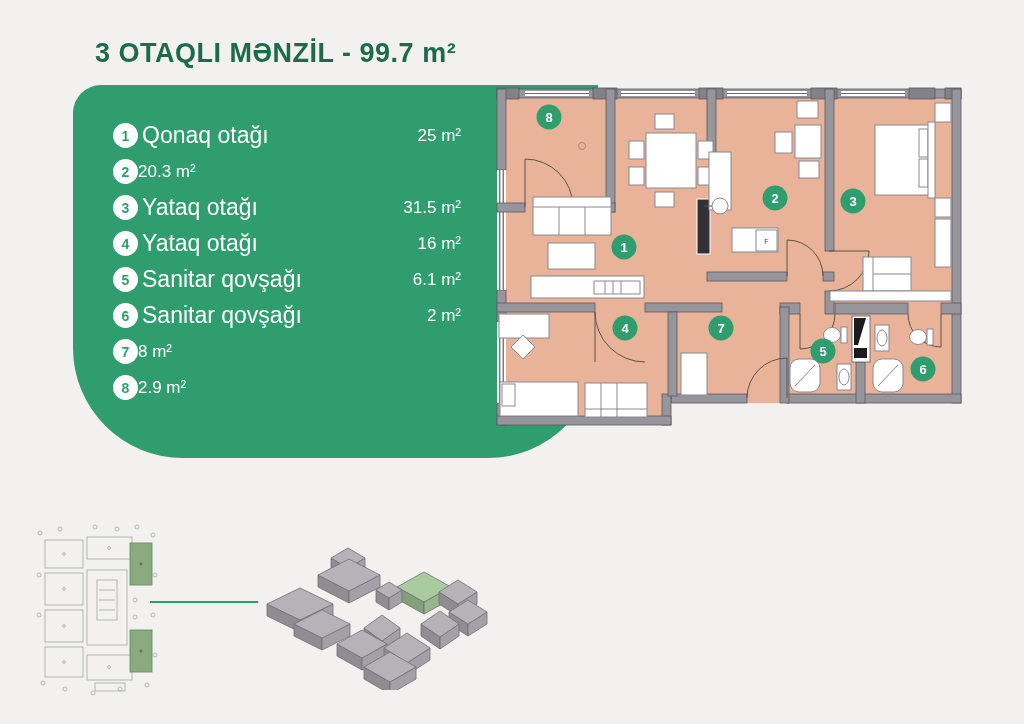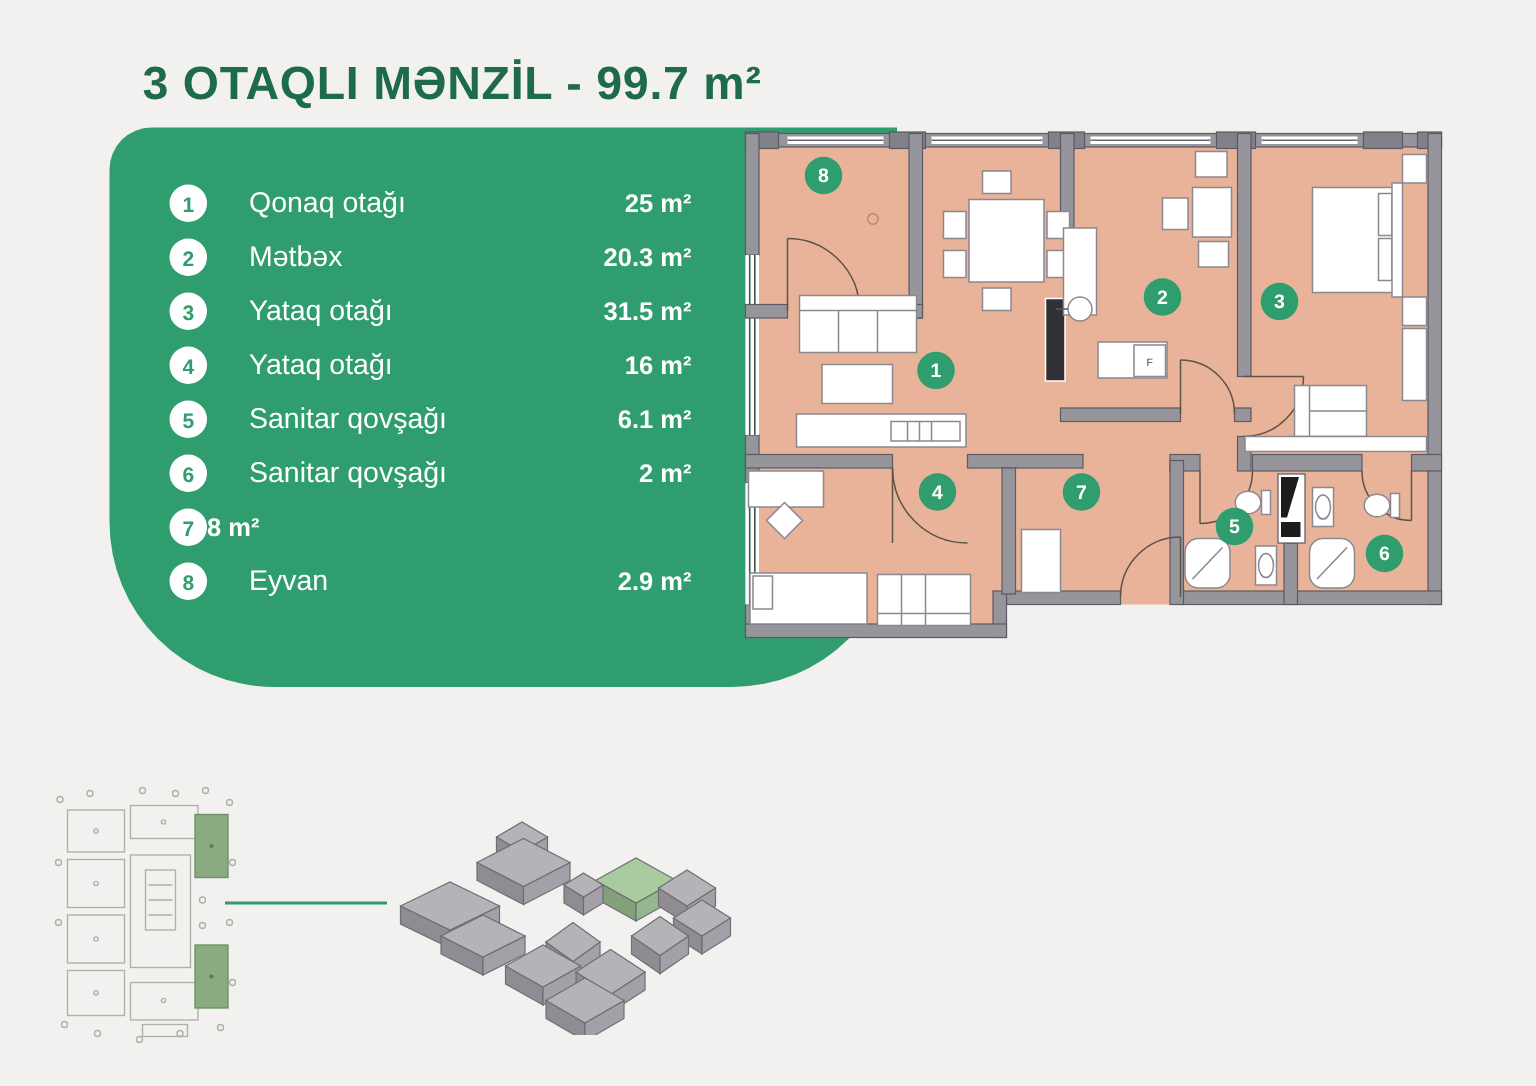--- a/index.html
+++ b/index.html
@@ -1,29 +1,29 @@
 <!DOCTYPE html>
 <html><head>
 <meta charset="utf-8">
 <style>
   html,body{margin:0;padding:0;}
   .stage{position:relative;width:1024px;height:724px;background:#f2f1ef;overflow:hidden;
          font-family:"Liberation Sans",sans-serif;}
   .page-title{position:absolute;left:95px;top:38px;margin:0;
 nt    font-family:"DejaVu Serif","Liberation Serif",serif;
-    font-size:31px;font-weight:700;color:#1e6b4c;letter-spacing:.5px;}
+    font-size:27px;font-weight:700;color:#1e6b4c;letter-spacing:.5px;}
   .legend-panel{position:absolute;left:73px;top:85px;width:525px;height:373px;
     background:#2f9d6e;border-radius:28px 0 110px 110px;}
   .legend-list{position:absolute;left:40px;top:38px;width:348px;}
   .legend-row{display:flex;align-items:center;height:25px;margin-bottom:11px;}
   .num-badge{width:25px;height:25px;border-radius:50%;background:#ffffff;flex:0 0 25px;
     display:flex;align-items:center;justify-content:center;
     color:#2f9d6e;font-weight:700;font-size:14px;}
-  .room-label{margin-left:28px;color:#ffffff;font-size:19px;flex:1;}
-  .room-area{color:#ffffff;font-size:17px;font-weight:700;white-space:nowrap;}
+  .room-label{margin-left:4px;color:#ffffff;font-size:23px;flex:1;}
+  .room-area{color:#ffffff;font-size:17px;font-weight:400;white-space:nowrap;}
   .plan-svg{position:absolute;left:485px;top:85px;}
   .site-svg{position:absolute;left:35px;top:515px;}
   .connector{position:absolute;left:150px;top:601px;width:108px;height:2px;background:#2f9d6e;}
   .massing-svg{position:absolute;left:260px;top:540px;}
   .wall{fill:#97959c;stroke:#5b5961;stroke-width:.8;}
   .pillar{fill:#828089;stroke:#5b5961;stroke-width:.8;}
   .furn{fill:#ffffff;stroke:#8a8890;stroke-width:1;}
   .arc{fill:none;stroke:#5b5448;stroke-width:1;}
   .winline{stroke:#3f5a4d;stroke-width:1.1;}
   .badge-txt{font-family:"Liberation Sans",sans-serif;font-size:13px;font-weight:700;
@@ -46,21 +46,20 @@
 
   <div class="legend-panel">
     <div class="legend-list">
       <div class="legend-row">
         <span class="num-badge">1</span>
         <span class="room-label">Qonaq otağı</span>
         <span class="room-area">25 m²</span>
       </div>
       <div class="legend-row">
         <span class="num-badge">2</span>
-        <span class="room-label">Mətbəx</span>
         <span class="room-area">20.3 m²</span>
       </div>
       <div class="legend-row">
         <span class="num-badge">3</span>
         <span class="room-label">Yataq otağı</span>
         <span class="room-area">31.5 m²</span>
       </div>
       <div class="legend-row">
         <span class="num-badge">4</span>
         <span class="room-label">Yataq otağı</span>
@@ -75,21 +74,20 @@
         <span class="num-badge">6</span>
         <span class="room-label">Sanitar qovşağı</span>
         <span class="room-area">2 m²</span>
       </div>
       <div class="legend-row">
         <span class="num-badge">7</span>
         <span class="room-area">8 m²</span>
       </div>
       <div class="legend-row">
         <span class="num-badge">8</span>
-        <span class="room-label">Eyvan</span>
         <span class="room-area">2.9 m²</span>
       </div>
     </div>
   </div>
 
   <svg class="plan-svg" width="480" height="345" viewBox="0 0 480 345">
 
     <polygon points="12,4 476,4 476,318 186,318 186,340 12,340" fill="#e8b399"></polygon>
 
     <g>

